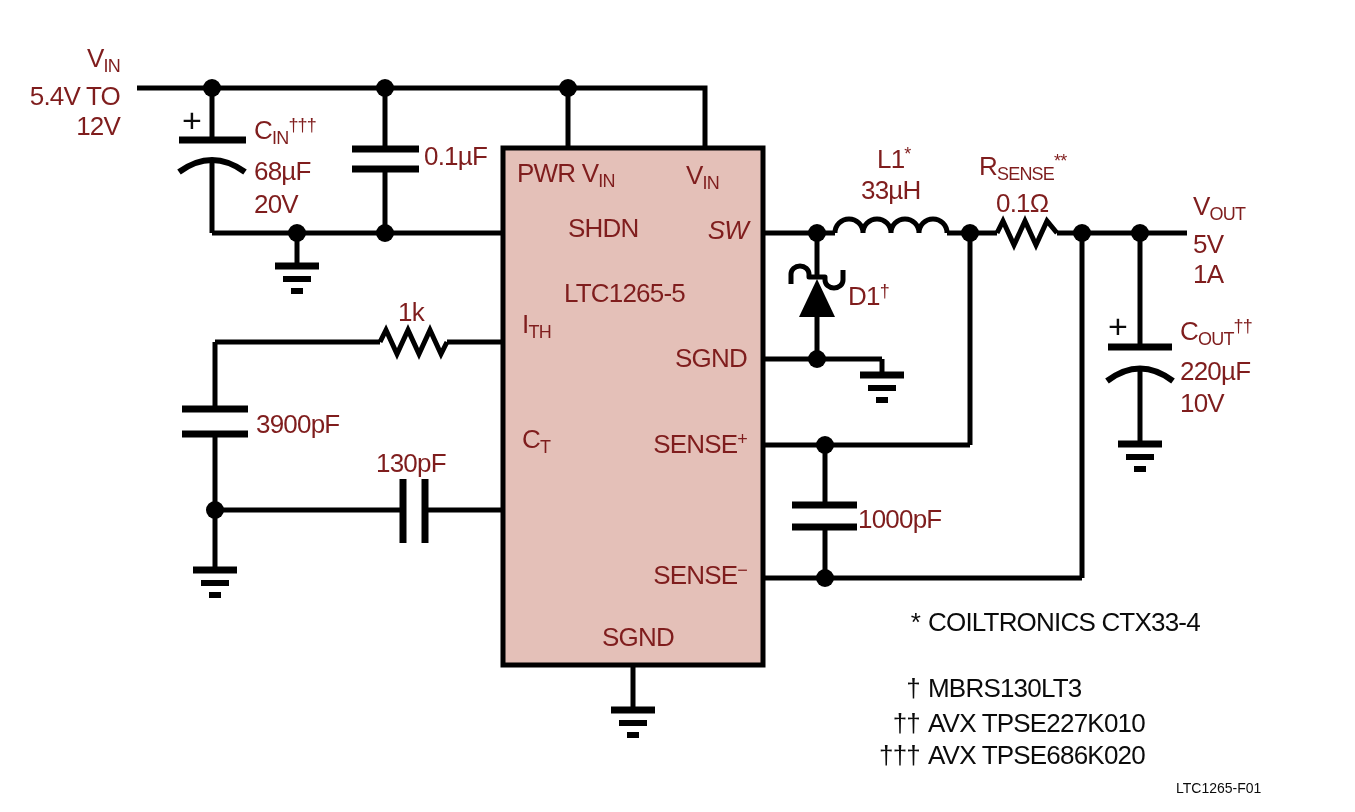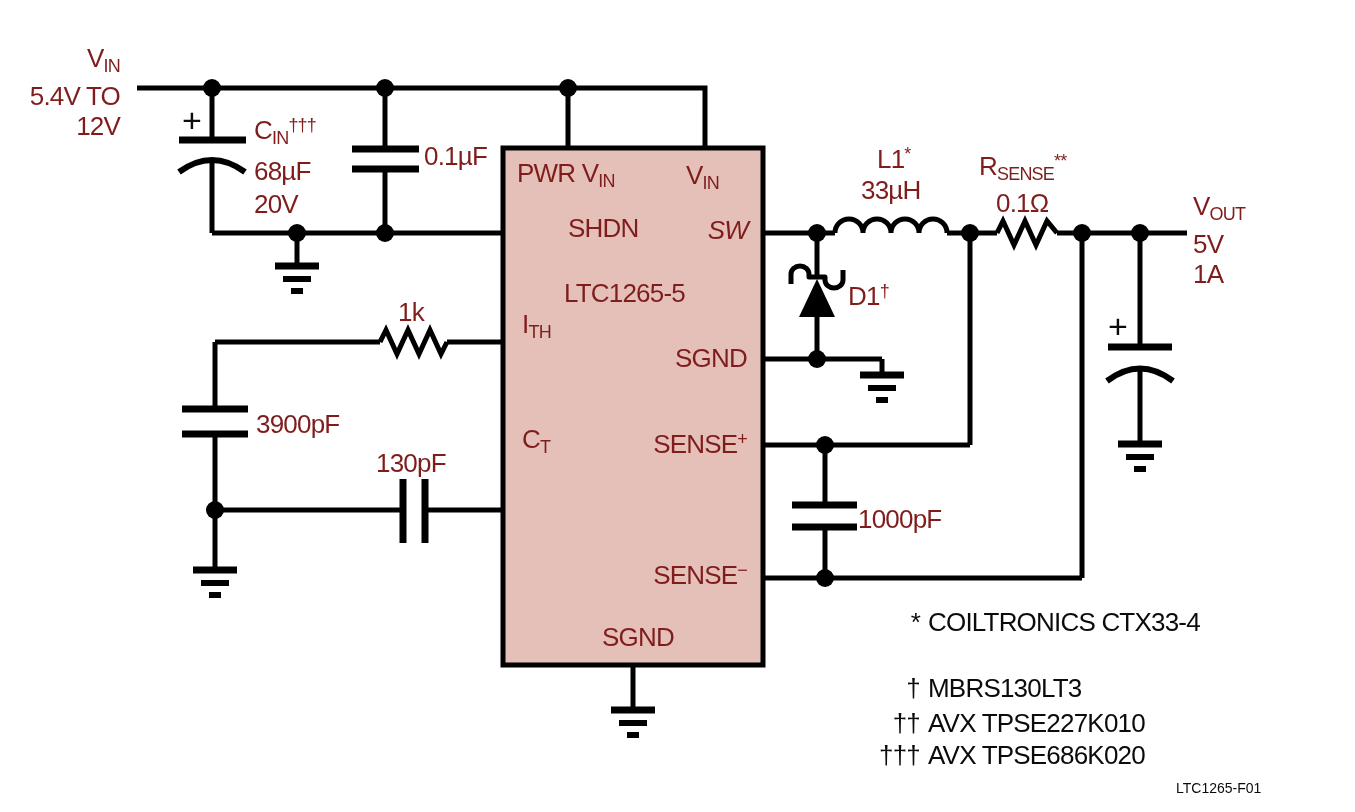--- a/index.html
+++ b/index.html
@@ -211,20 +211,25 @@
 
   <div class="lbl" style="left:858px; top:498px;margin-top:8px;">1000pF</div>
 
   <div class="lbl lh30" style="left:1193px; top:191px;">
     <div><span>V</span><span class="sub">OUT</span></div>
     <div>5V</div>
     <div>1A</div>
   </div>
 
   <div class="plus-sign" style="left:1108px; top:309px;">+</div>
+  <div class="lbl lh32" style="left:1180px; top:310px;">
+    <div><span>C</span><span class="sub">OUT</span><span class="sup">††</span></div>
+    <div>220µF</div>
+    <div>10V</div>
+  </div>
 
   <div class="note-row" style="top:607px;"><span class="note-marker">*</span><span>COILTRONICS CTX33-4</span></div>
   <div class="note-row" style="top:673px;"><span class="note-marker">†</span><span>MBRS130LT3</span></div>
   <div class="note-row" style="top:708px;"><span class="note-marker">††</span><span>AVX TPSE227K010</span></div>
   <div class="note-row" style="top:740px;"><span class="note-marker">†††</span><span>AVX TPSE686K020</span></div>
 
   <div class="fig-id" style="left:1176px; top:780px;">LTC1265-F01</div>
 
 </div>
 

